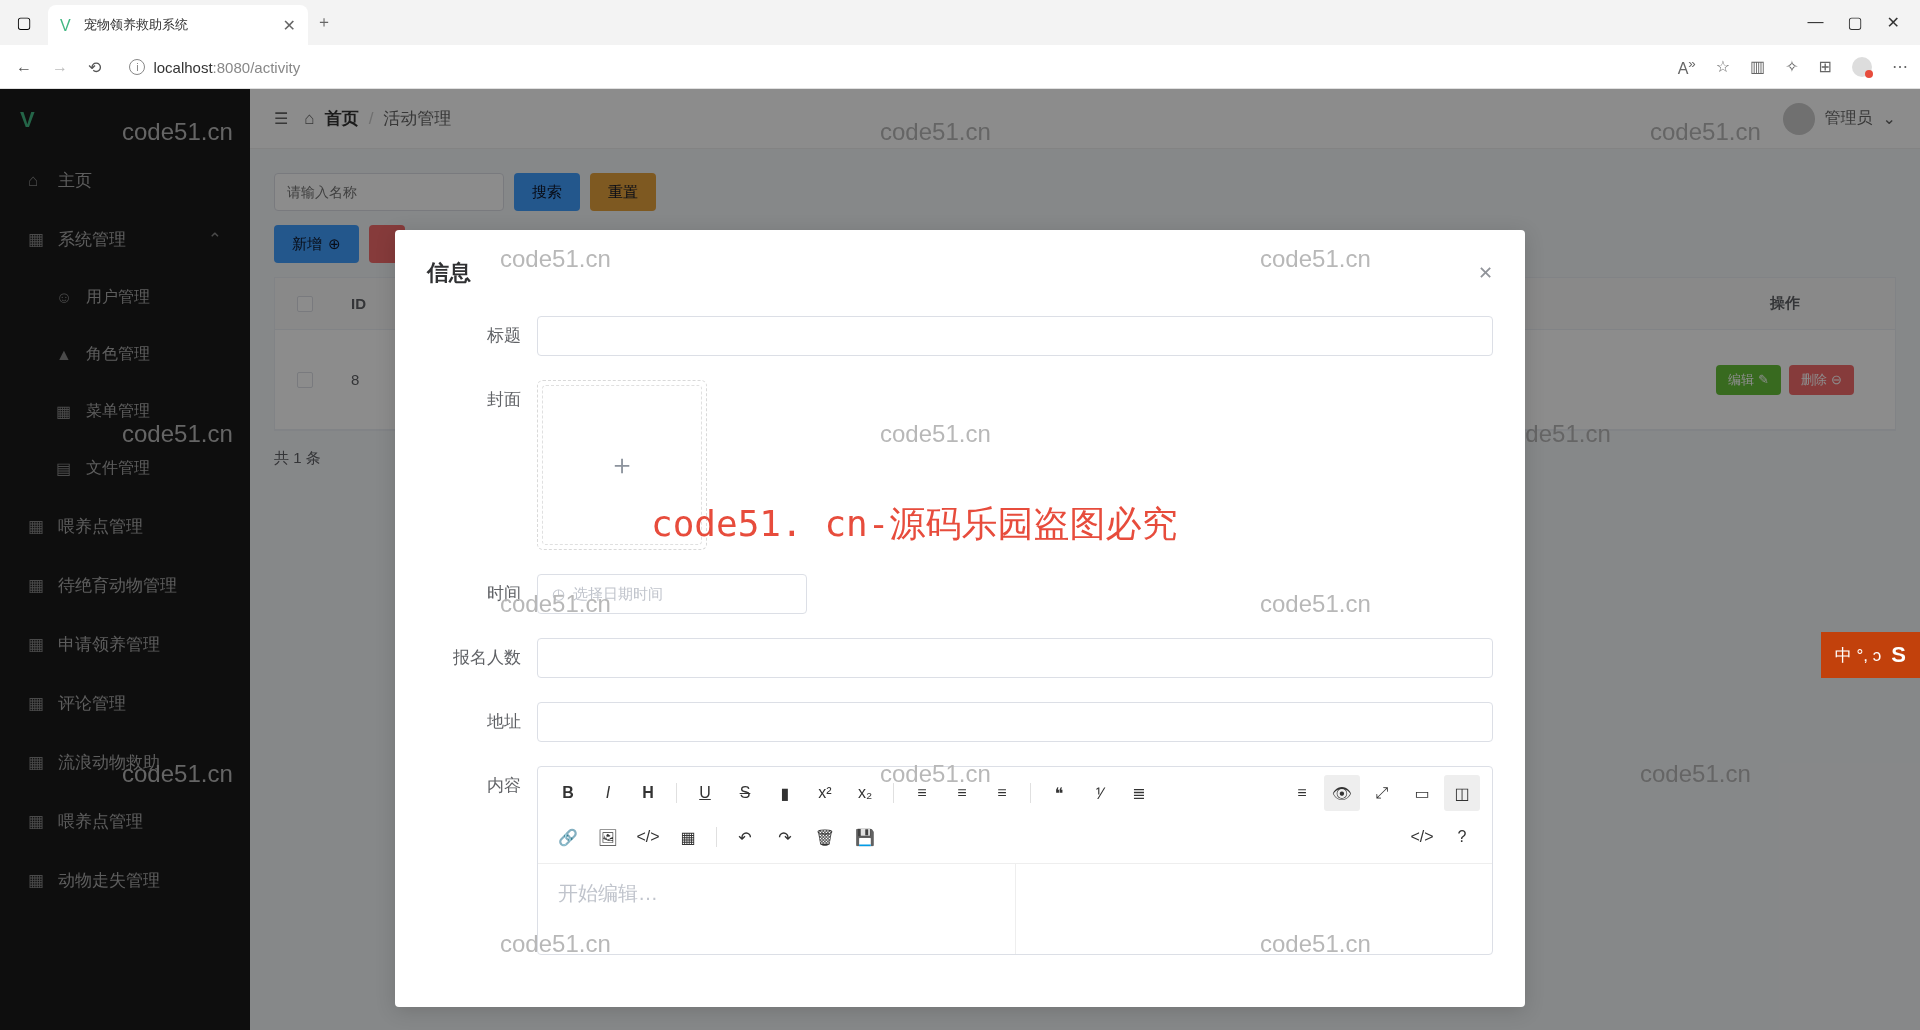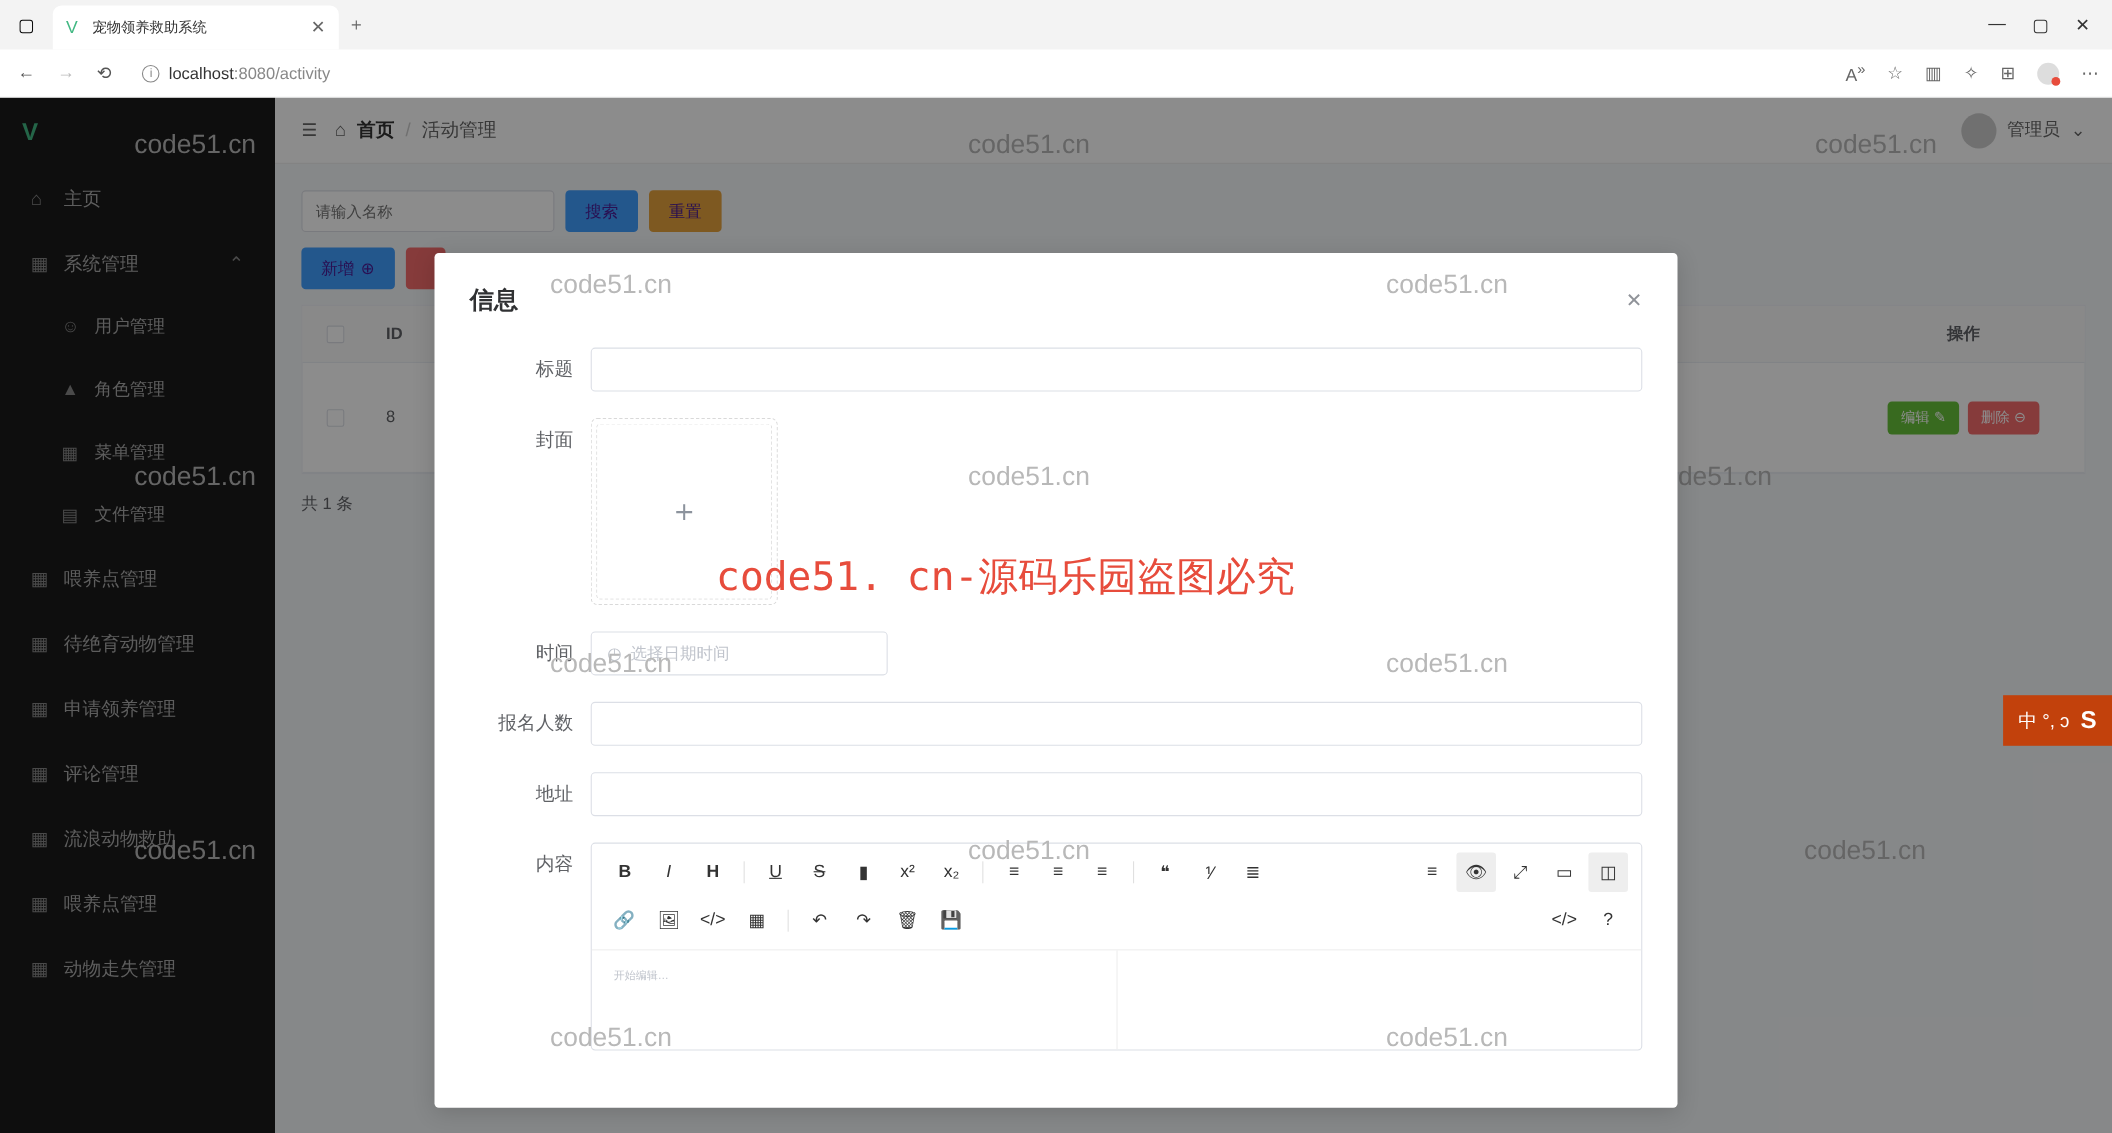--- a/index.html
+++ b/index.html
@@ -40,21 +40,21 @@
 .hamburger { color: #666; margin-right: 16px; }
 .breadcrumb { display: flex; align-items: center; gap: 10px; color: #666; font-size: 17px; }
 .breadcrumb .home-link { color: #333; font-weight: 600; }
 .breadcrumb .sep { color: #ccc; }
 .user-area { margin-left: auto; display: flex; align-items: center; gap: 10px; color: #666; font-size: 16px; }
 .avatar { width: 32px; height: 32px; border-radius: 50%; background: #ccc; }
 
 .content { padding: 24px; }
 .toolbar { display: flex; gap: 10px; margin-bottom: 14px; }
 .search-input { width: 230px; height: 38px; border: 1px solid #dcdfe6; border-radius: 4px; padding: 0 32px 0 12px; background: #fff; font-size: 14px; }
-.btn { height: 38px; padding: 0 18px; border: none; border-radius: 4px; color: #4c1d95; font-size: 15px; cursor: pointer; display: inline-flex; align-items: center; gap: 6px; }
+.btn { height: 38px; padding: 0 18px; border: none; border-radius: 4px; color: #0f172a; font-size: 15px; cursor: pointer; display: inline-flex; align-items: center; gap: 6px; }
 .btn-primary { background: #409eff; }
 .btn-warning { background: #e6a23c; }
 .btn-danger { background: #f56c6c; }
 .btn-row { display: flex; gap: 10px; }
 
 .table { background: #fff; border: 1px solid #ebeef5; }
 .table-row { display: flex; border-bottom: 1px solid #ebeef5; }
 .table-row.header { background: #fafafa; font-weight: 600; color: #555; }
 .cell { padding: 16px; font-size: 15px; color: #606266; display: flex; align-items: center; }
 .cell.chk { width: 60px; justify-content: center; }
@@ -84,21 +84,21 @@
 .date-input { width: 270px; height: 40px; border: 1px solid #dcdfe6; border-radius: 4px; padding: 0 14px; display: flex; align-items: center; gap: 8px; color: #c0c4cc; font-size: 15px; }
 
 
 .editor { border: 1px solid #dcdfe6; border-radius: 4px; }
 .editor-toolbar { border-bottom: 1px solid #eee; padding: 8px 12px; display: flex; flex-wrap: wrap; gap: 4px; align-items: center; }
 .ed-btn { width: 36px; height: 36px; display: flex; align-items: center; justify-content: center; color: #333; font-size: 16px; cursor: pointer; border-radius: 3px; }
 .ed-btn.active { background: #eee; }
 .ed-sep { width: 1px; height: 20px; background: #e0e0e0; margin: 0 6px; }
 .ed-spacer { flex: 1; }
 .editor-split { display: flex; height: 90px; }
-.editor-pane { flex: 1; padding: 16px 20px; color: #c0c4cc; font-size: 10px; }
+.editor-pane { flex: 1; padding: 16px 20px; color: #c0c4cc; font-size: 20px; }
 .editor-pane:first-child { border-right: 1px solid #eee; }
 
 
 .wm { position: absolute; color: #b8b8b8; font-size: 24px; pointer-events: none; z-index: 50; }
 .wm-modal { color: #b8b8b8; z-index: 250; }
 .wm-center { position: absolute; color: #e74c3c; font-family: monospace; font-size: 36px; z-index: 250; pointer-events: none; }
 
 
 .ime { position: absolute; right: 0; top: 632px; background: #c2410c; color: #fff; padding: 10px 14px; font-size: 17px; display: flex; gap: 10px; align-items: center; z-index: 300; }
 </style>

